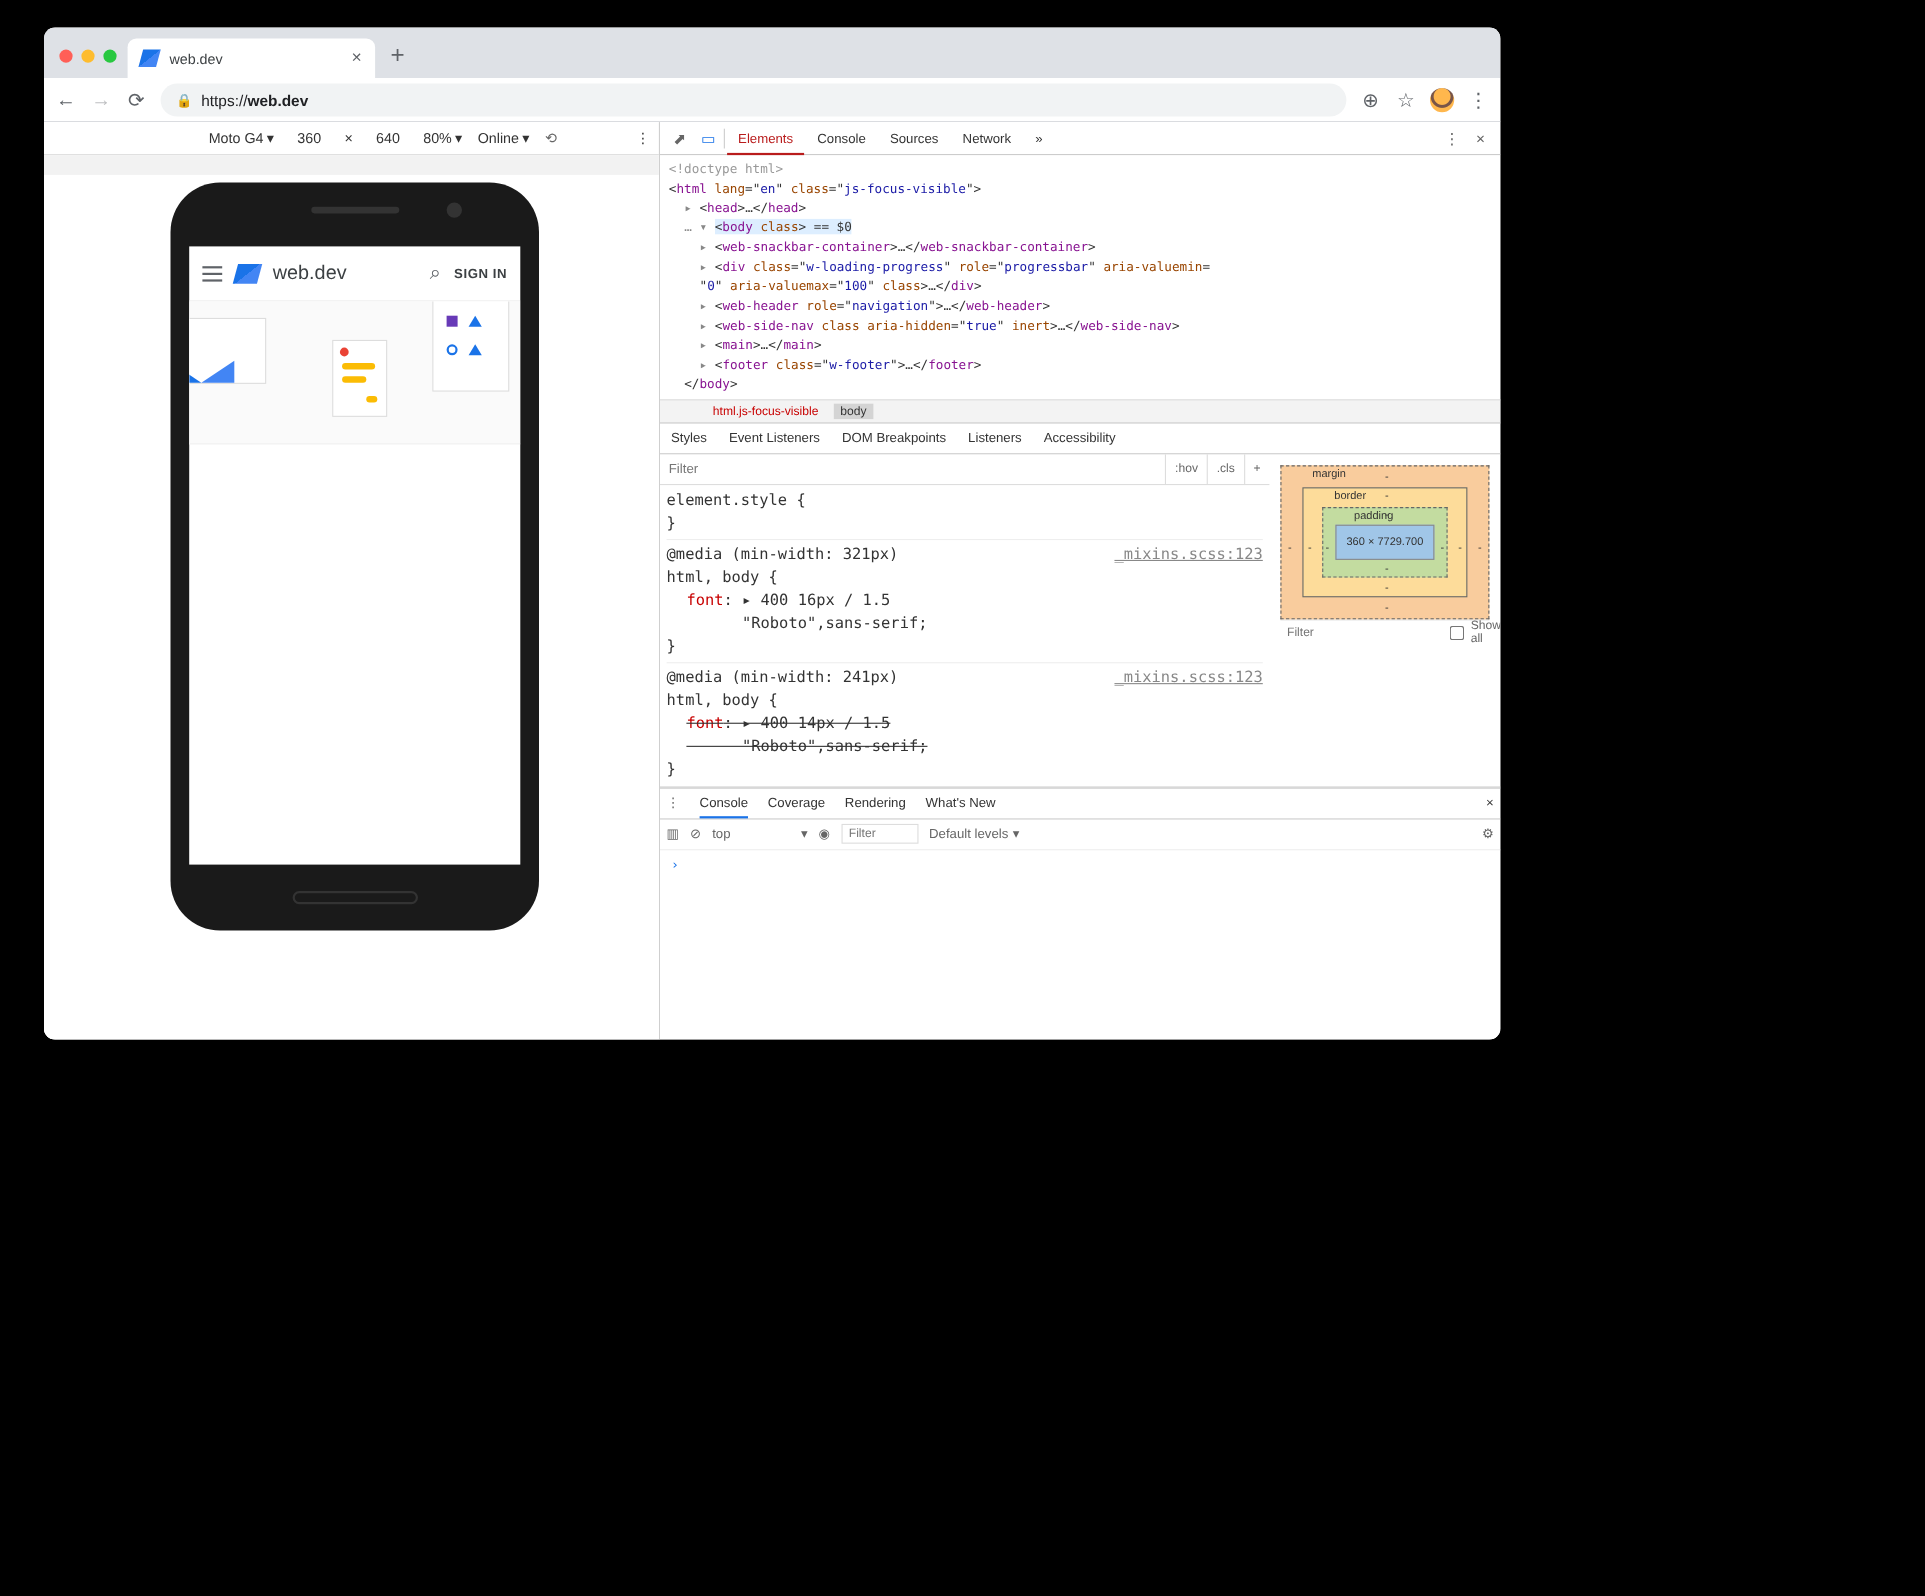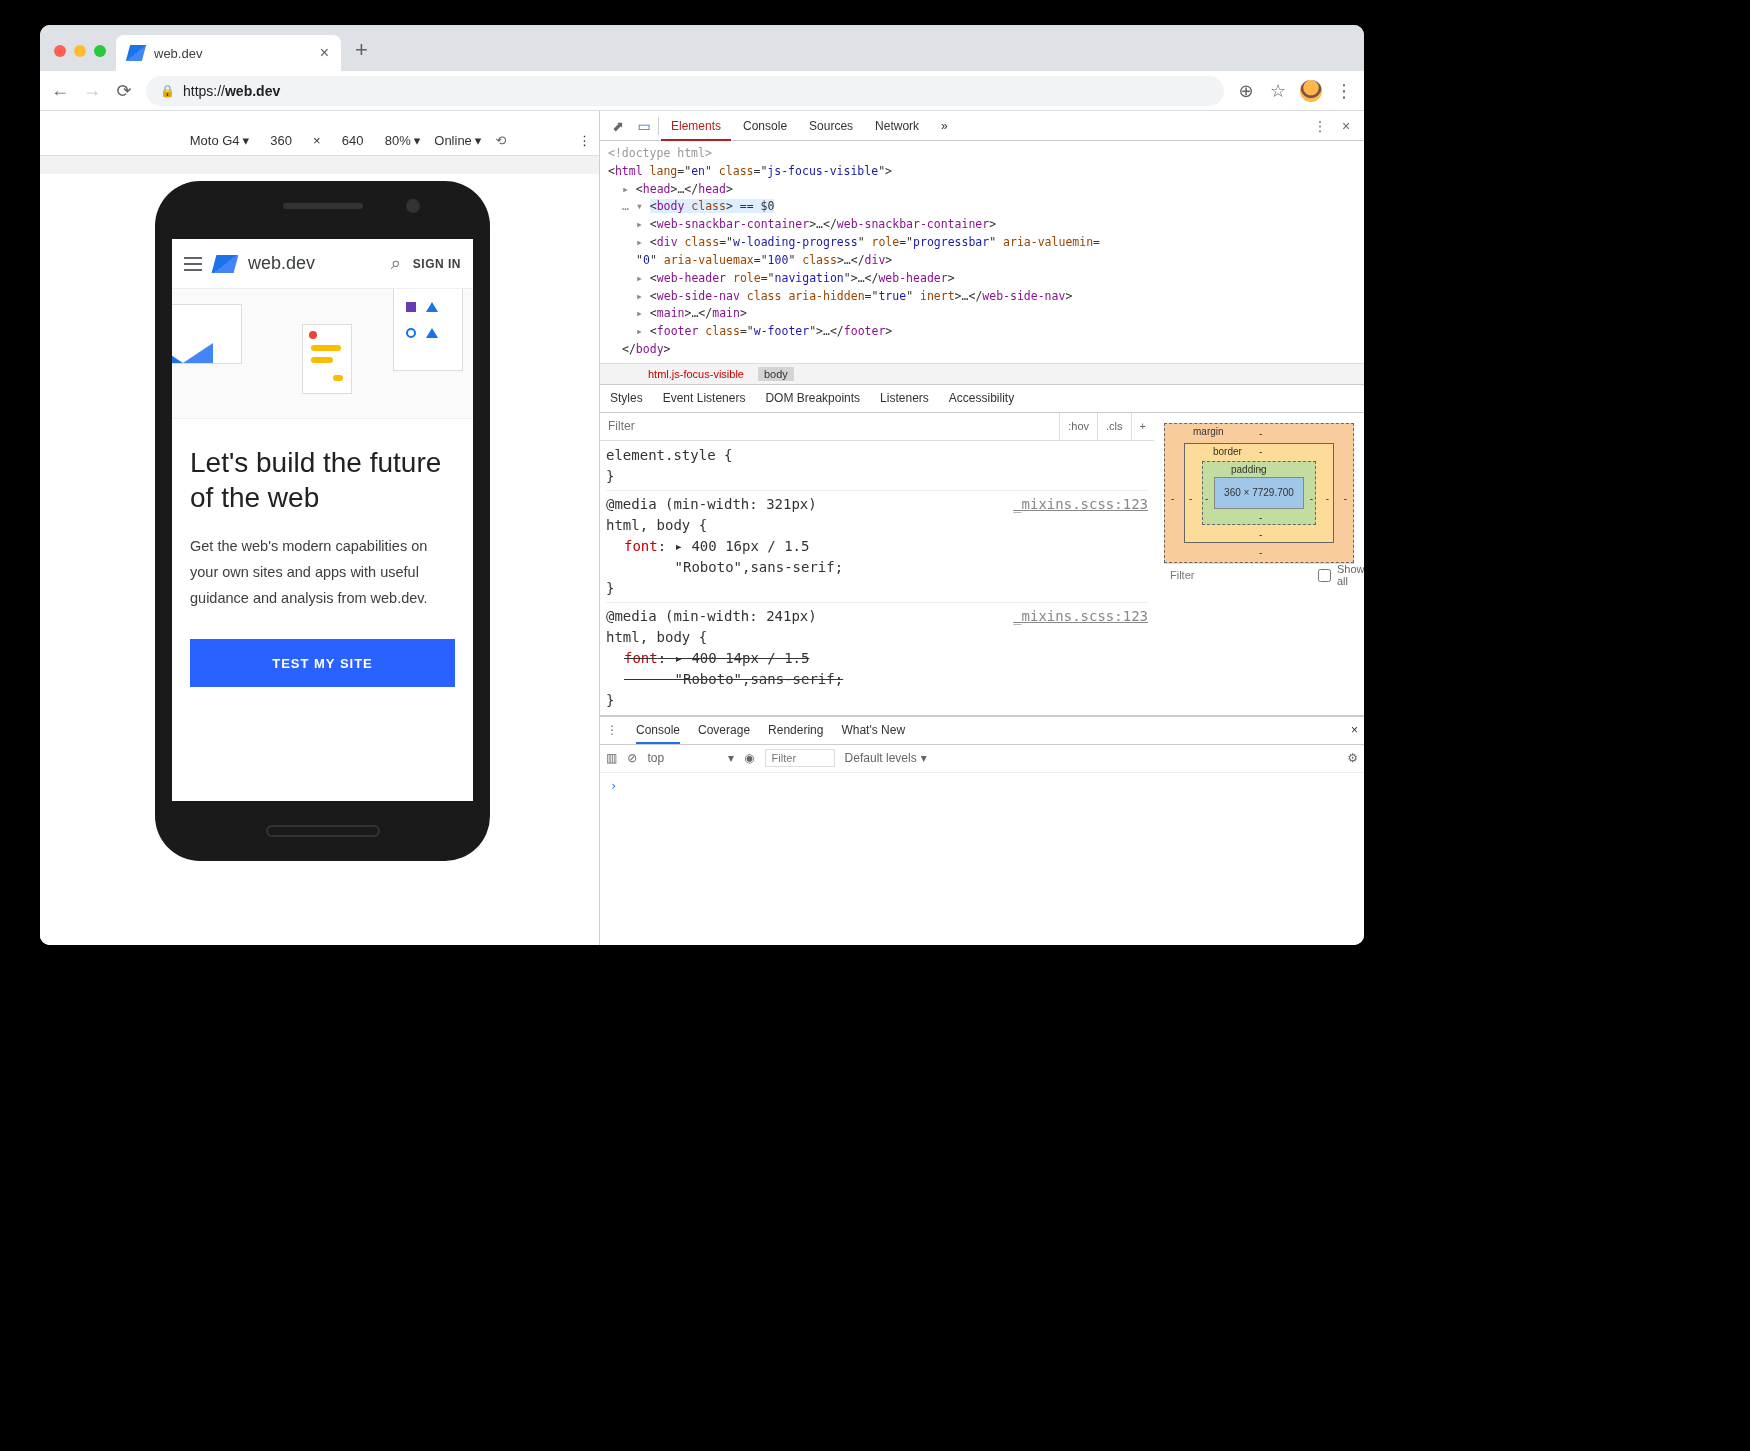--- a/index.html
+++ b/index.html
@@ -17,21 +17,21 @@
     .newtab { color:#5f6368; font-size:22px; padding:0 14px 8px; cursor:pointer; }
     
     .toolbar { height:40px; background:#fff; border-bottom:1px solid #dadce0; display:flex; align-items:center; padding:0 10px; gap:12px; }
     .tb-icon { color:#5f6368; font-size:18px; width:20px; text-align:center; cursor:pointer; }
     .omnibox { flex:1; height:30px; background:#f1f3f4; border-radius:15px; display:flex; align-items:center; padding:0 14px; gap:8px; font-size:14px; color:#202124; }
     .omnibox .lock { font-size:12px; }
     .avatar { width:22px; height:22px; border-radius:50%; background:radial-gradient(circle at 50% 35%,#ffb74d 0 40%,#795548 45% 55%,#ffb74d 60%); }
     
     .content { display:flex; height:calc(100% - 86px); }
     .viewport-side { width:560px; background:#fff; display:flex; flex-direction:column; border-right:1px solid #cfcfcf; }
-    .device-bar { height:30px; border-bottom:1px solid #e0e0e0; display:flex; align-items:center; justify-content:flex-start; gap:14px; font-size:13px; color:#333;margin-top:15px; }
+    .device-bar { height:30px; border-bottom:1px solid #e0e0e0; display:flex; align-items:center; justify-content:flex-start; gap:14px; font-size:13px; color:#333; }
     .device-bar .sel { display:flex; align-items:center; gap:3px; cursor:pointer; }
     .device-bar .dim-in { width:36px; text-align:center; }
     .device-bar .dots { margin-left:auto; padding:0 8px; cursor:pointer; }
     .device-bar-inner { display:flex; align-items:center; gap:14px; flex:1; justify-content:center; padding-left:100px;}
     .device-canvas { flex:1; background:#fff; position:relative; overflow:hidden; }
     .ruler-shade { position:absolute; left:0; right:0; top:0; height:18px; background:#f2f2f2; }
     
     .phone { position:absolute; left:115px; top:25px; width:335px; height:680px; background:#1a1a1a; border-radius:45px; padding:58px 17px 60px; }
     .phone::before { content:""; position:absolute; top:22px; left:50%; transform:translateX(-50%); width:80px; height:6px; background:#333; border-radius:3px; }
     .phone::after { content:""; position:absolute; bottom:24px; left:50%; transform:translateX(-50%); width:110px; height:8px; border:2px solid #333; border-radius:6px; }
@@ -181,25 +181,20 @@
                 <div style="position:absolute;top:20px;left:32px;width:0;height:0;border-left:6px solid transparent;border-right:6px solid transparent;border-bottom:10px solid #1a73e8"></div>
                 <div style="position:absolute;top:46px;left:12px;width:10px;height:10px;border:2px solid #1a73e8;border-radius:50%"></div>
                 <div style="position:absolute;top:46px;left:32px;width:0;height:0;border-left:6px solid transparent;border-right:6px solid transparent;border-bottom:10px solid #1a73e8"></div>
               </div>
               <div class="box b3">
                 <div class="line" style="top:20px;width:30px"></div>
                 <div class="line" style="top:32px;width:22px"></div>
                 <div class="line" style="top:50px;width:10px;left:30px"></div>
               </div>
             </div>
-            <div class="hero-body">
-              <h1>Let's build the future of the web</h1>
-              <p>Get the web's modern capabilities on your own sites and apps with useful guidance and analysis from web.dev.</p>
-              <button class="cta">TEST MY SITE</button>
-            </div>
           </div>
         </div>
       </div>
     </div>
 
     <div class="devtools">
       <div class="dt-tabs">
         <span class="ico">⬈</span>
         <span class="ico active">▭</span>
         <span style="width:1px;height:18px;background:#ccc"></span>

